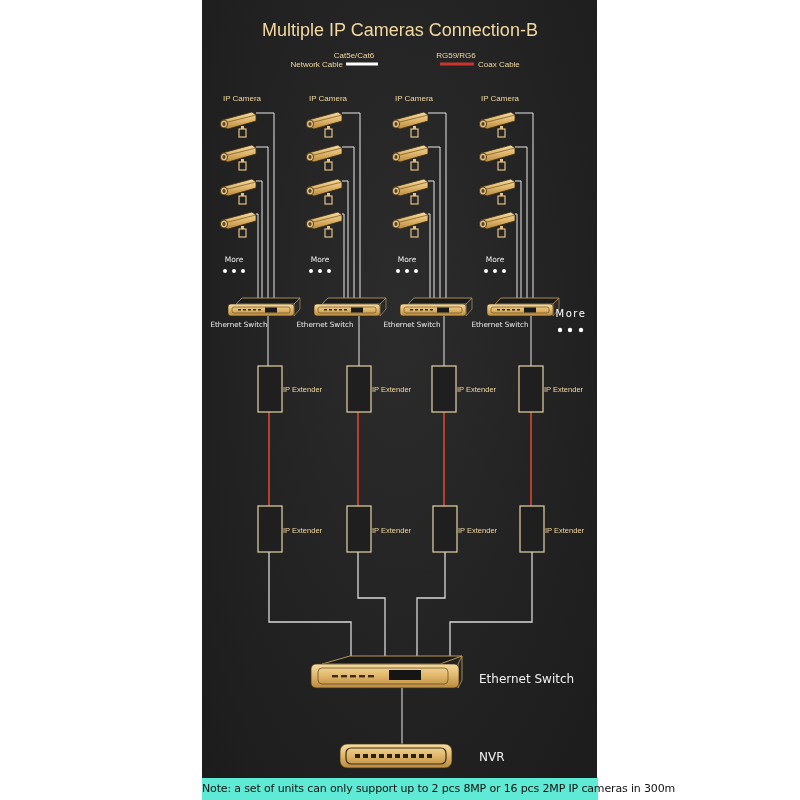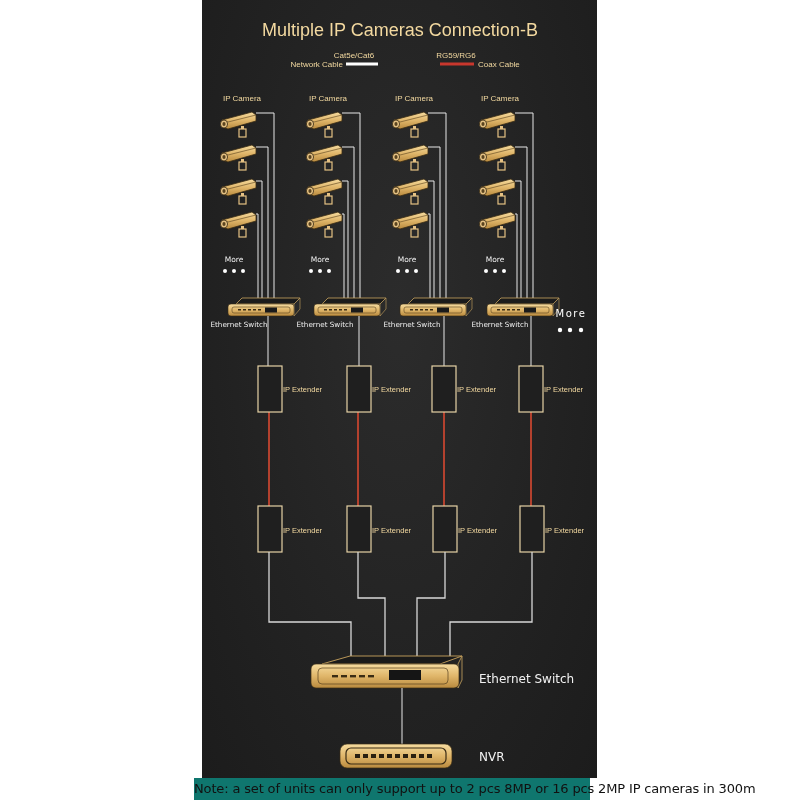--- a/index.html
+++ b/index.html
@@ -1,20 +1,20 @@
 <!DOCTYPE html>
 <html><head>
 <meta charset="utf-8">
 <style>
   html,body{margin:0;padding:0;background:#ffffff;}
   body{width:800px;height:800px;position:relative;overflow:hidden;font-family:"Liberation Sans",sans-serif;}
   #panel{position:absolute;left:202px;top:0;width:395px;height:778px;background:#262626;
     background-image:radial-gradient(ellipse at 50% 40%, #2c2c2c 0%, #222 60%, #1c1c1c 100%);}
-  #note{position:absolute;left:194px;top:778px;width:396px;height:22px;background:#0f766e;
-    color:#111;font-family:"DejaVu Sans",sans-serif;font-size:13px;line-height:22px;white-space:nowrap;
+  #note{position:absolute;left:202px;top:778px;width:396px;height:22px;background:#5eead4;
+    color:#111;font-family:"DejaVu Sans",sans-serif;font-size:11px;line-height:22px;white-space:nowrap;
     text-align:center;letter-spacing:-0.15px;}
   svg{position:absolute;left:0;top:0;}
   .t{font-family:"Liberation Sans",sans-serif;}
   .d{font-family:"DejaVu Sans",sans-serif;}
 </style>
 </head>
 <body>
 
 <div id="panel"></div>
 

